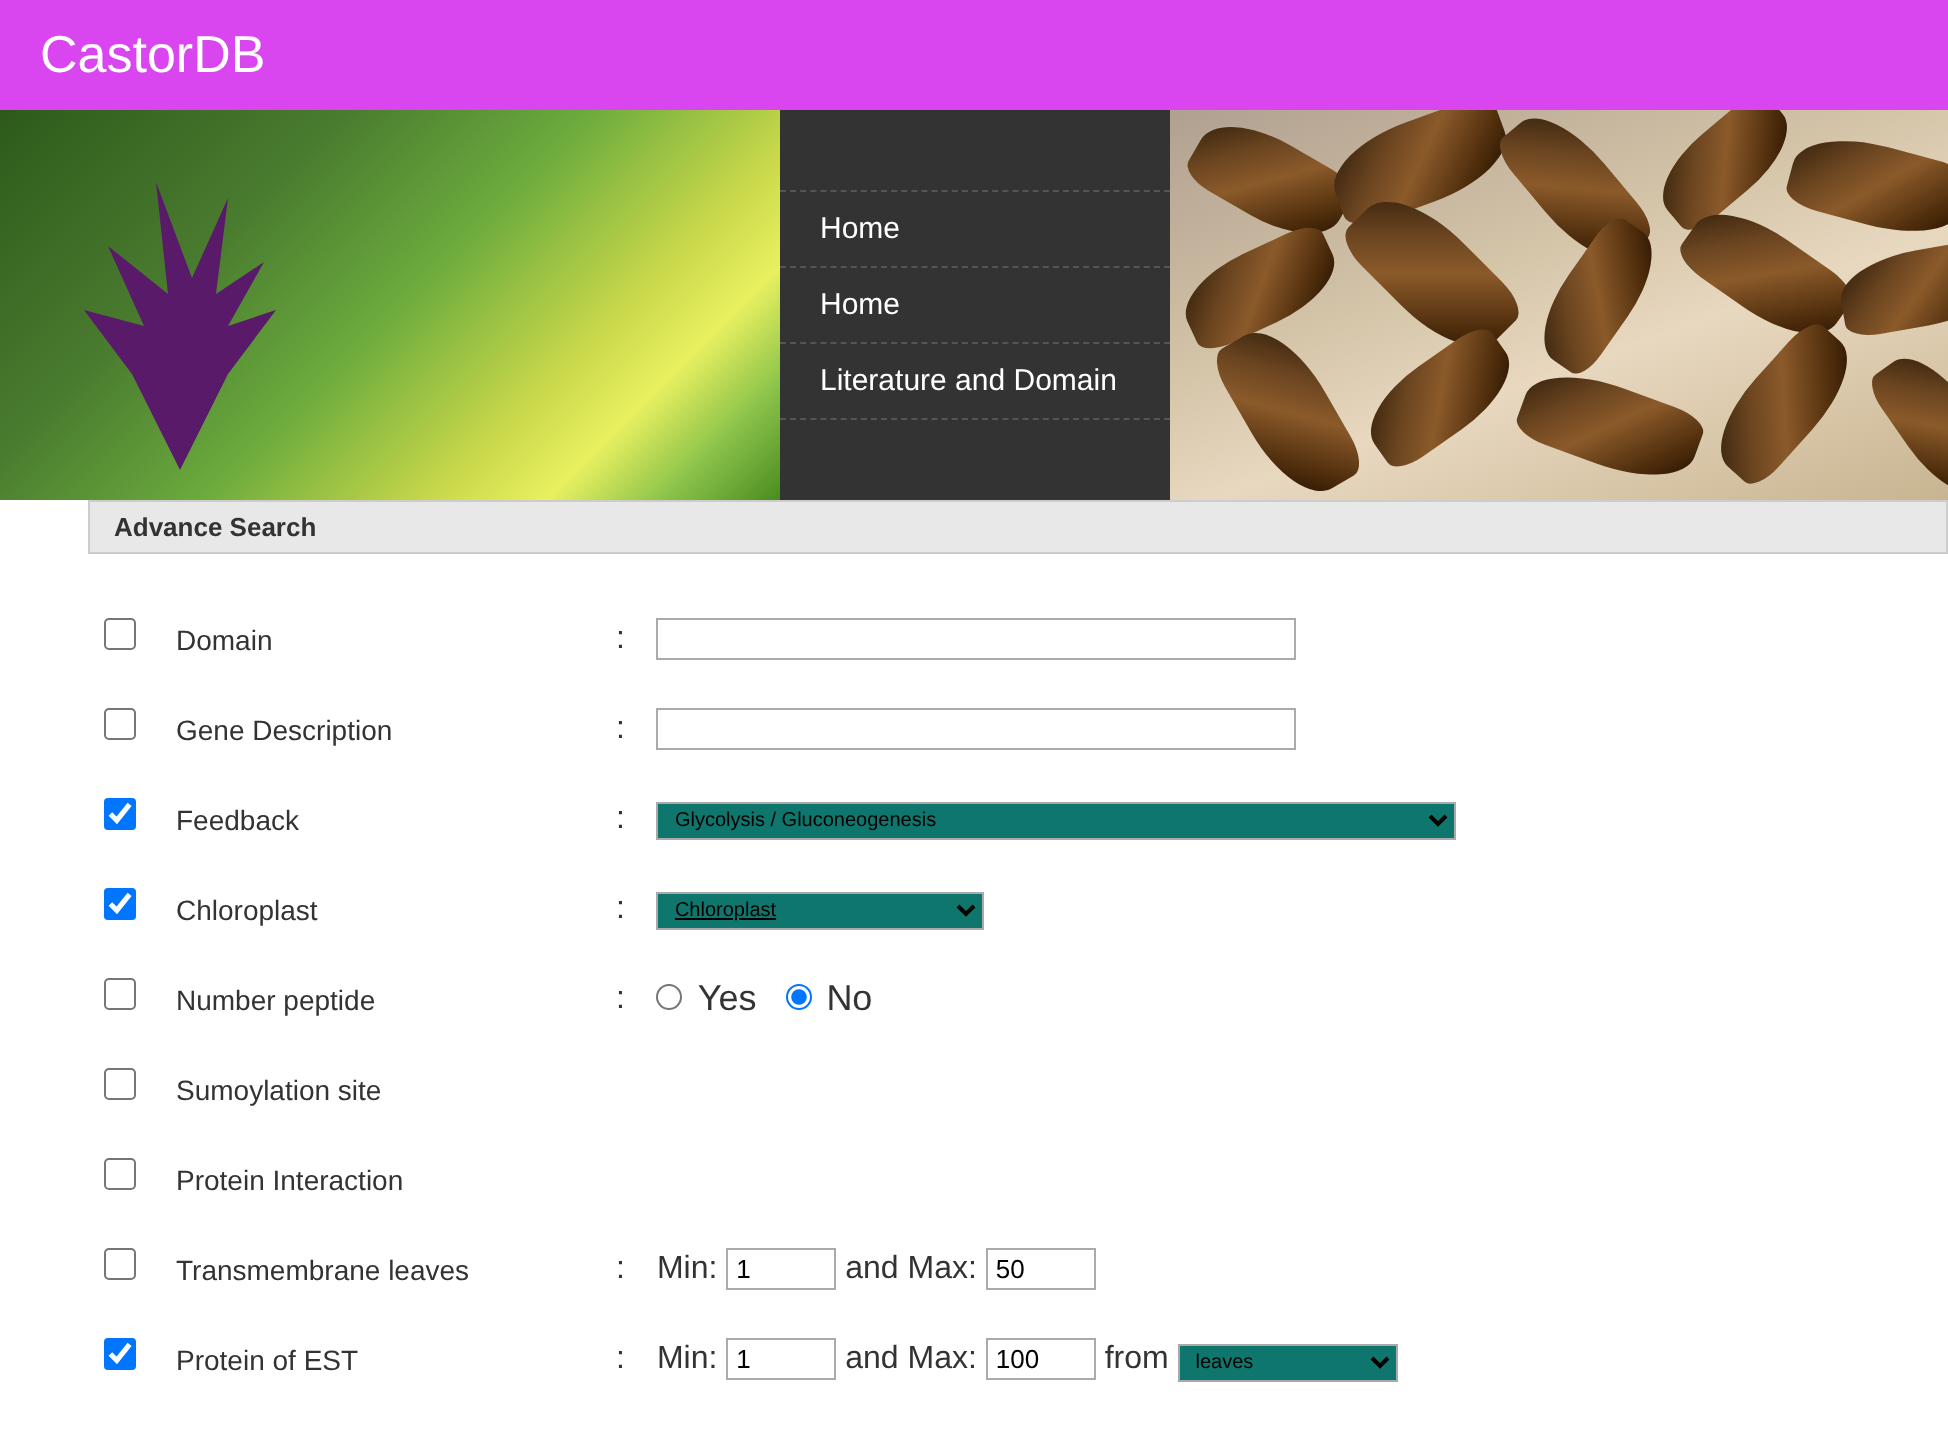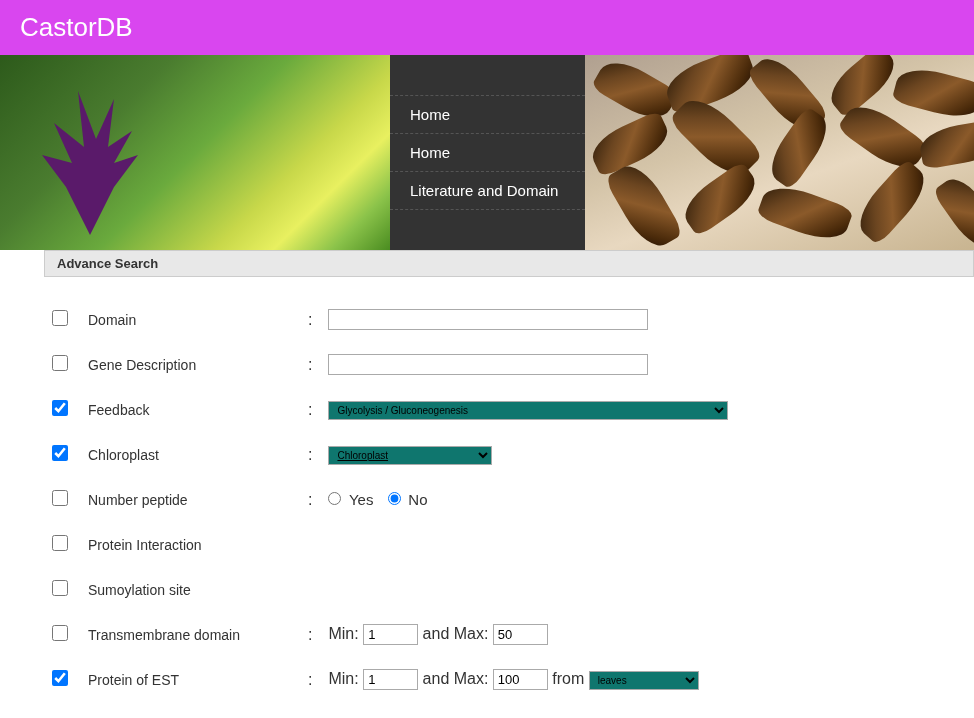--- a/index.html
+++ b/index.html
@@ -183,21 +183,21 @@
 
     .from-select {
       width: 110px;
     }
 
     input[type="radio"] {
       cursor: pointer;
     }
 
     .radio-label {
-      font-size: 15px;
+      font-size: 18px;
       margin-left: 3px;
       margin-right: 10px;
     }
   </style>
 </head>
 <body>
 
 <div id="header">
   <h1>CastorDB</h1>
 </div>
@@ -317,46 +317,46 @@
       <td class="input-cell">
         <input type="radio" name="signal" id="sig-yes" style="">
         <label for="sig-yes" class="radio-label">Yes</label>
         <input type="radio" name="signal" id="sig-no" checked="" style="">
         <label for="sig-no" class="radio-label">No</label>
       </td>
     </tr>
 
     <tr>
       <td class="checkbox-cell">
-        <input type="checkbox" id="cb-protein" style="">
-      </td>
-      <td class="label-cell">
-        <label for="cb-protein">Protein Interaction</label>
+        <input type="checkbox" id="cb-sumo" style="">
+      </td>
+      <td class="label-cell">
+        <label for="cb-sumo">Sumoylation site</label>
       </td>
       <td class="colon-cell"></td>
       <td class="input-cell"></td>
     </tr>
 
     <tr>
       <td class="checkbox-cell">
-        <input type="checkbox" id="cb-sumo" style="">
-      </td>
-      <td class="label-cell">
-        <label for="cb-sumo">Sumoylation site</label>
+        <input type="checkbox" id="cb-protein" style="">
+      </td>
+      <td class="label-cell">
+        <label for="cb-protein">Protein Interaction</label>
       </td>
       <td class="colon-cell"></td>
       <td class="input-cell"></td>
     </tr>
 
     <tr>
       <td class="checkbox-cell">
         <input type="checkbox" id="cb-tm" style="">
       </td>
       <td class="label-cell">
-        <label for="cb-tm">Transmembrane domain</label>
+        <label for="cb-tm">Transmembrane leaves</label>
       </td>
       <td class="colon-cell">:</td>
       <td class="input-cell">
         <span>Min:</span>
         <input type="text" class="small-input" value="1" style="">
         <span> and Max:</span>
         <input type="text" class="small-input" value="50" style="">
       </td>
     </tr>
 

